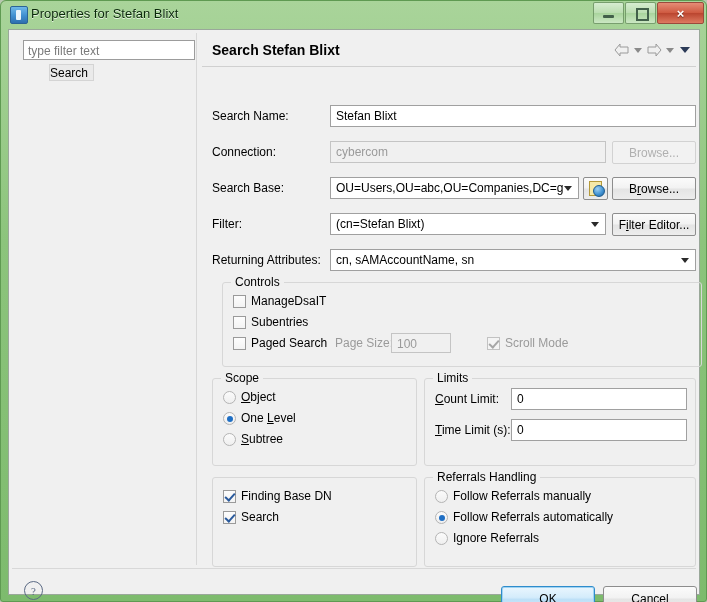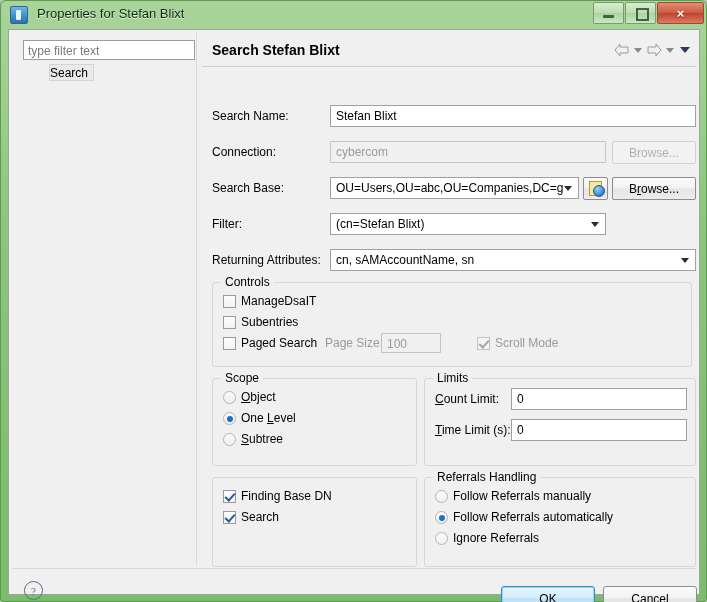--- a/index.html
+++ b/index.html
@@ -55,21 +55,21 @@
   .title-icon::after {
     content: "";
     position: absolute;
     left: 5px; top: 3px;
     width: 5px; height: 10px;
     background: #eaf4fb;
     border-radius: 1px;
   }
   .title-text {
     position: absolute;
-    left: 36px; top: 5px;
+    left: 30px; top: 5px;
     font-size: 13px;
     color: #0b2a0b;
     text-shadow: 0 1px 0 rgba(255,255,255,0.75);
     white-space: nowrap;
   }
   .winbtns {
     position: absolute;
     right: 4px; top: 1px;
     display: flex;
     gap: 1px;
@@ -517,31 +517,34 @@
             <span>B<span class="u">r</span>owse...</span>
           </div>
         </div>
 
         <div class="row" style="top:146px;">
           <div class="lbl">Filter:</div>
           <div class="combo" style="left:128px; top:0px; width:276px;">
             <div class="cbox">(cn=Stefan Blixt)</div>
             <div class="carrow"></div>
           </div>
+          <div class="btn" style="left:410px; top:0px; width:84px;">
+            <span>F<span class="u">i</span>lter Editor...</span>
+          </div>
         </div>
 
         <div class="row" style="top:182px;">
           <div class="lbl">Returning Attributes:</div>
           <div class="combo" style="left:128px; top:0px; width:366px;">
             <div class="cbox">cn, sAMAccountName, sn</div>
             <div class="carrow"></div>
           </div>
         </div>
 
-        <div class="group" style="left:10px; top:215px; width:480px; height:85px;">
+        <div class="group" style="left:20px; top:215px; width:480px; height:85px;">
           <div class="gtitle">Controls</div>
 
           <div class="chk-row" style="left:10px; top:11px;">
             <span class="cbx"></span>
             <span>ManageDsaIT</span>
           </div>
 
           <div class="chk-row" style="left:10px; top:32px;">
             <span class="cbx"></span>
             <span>Subentries</span>

